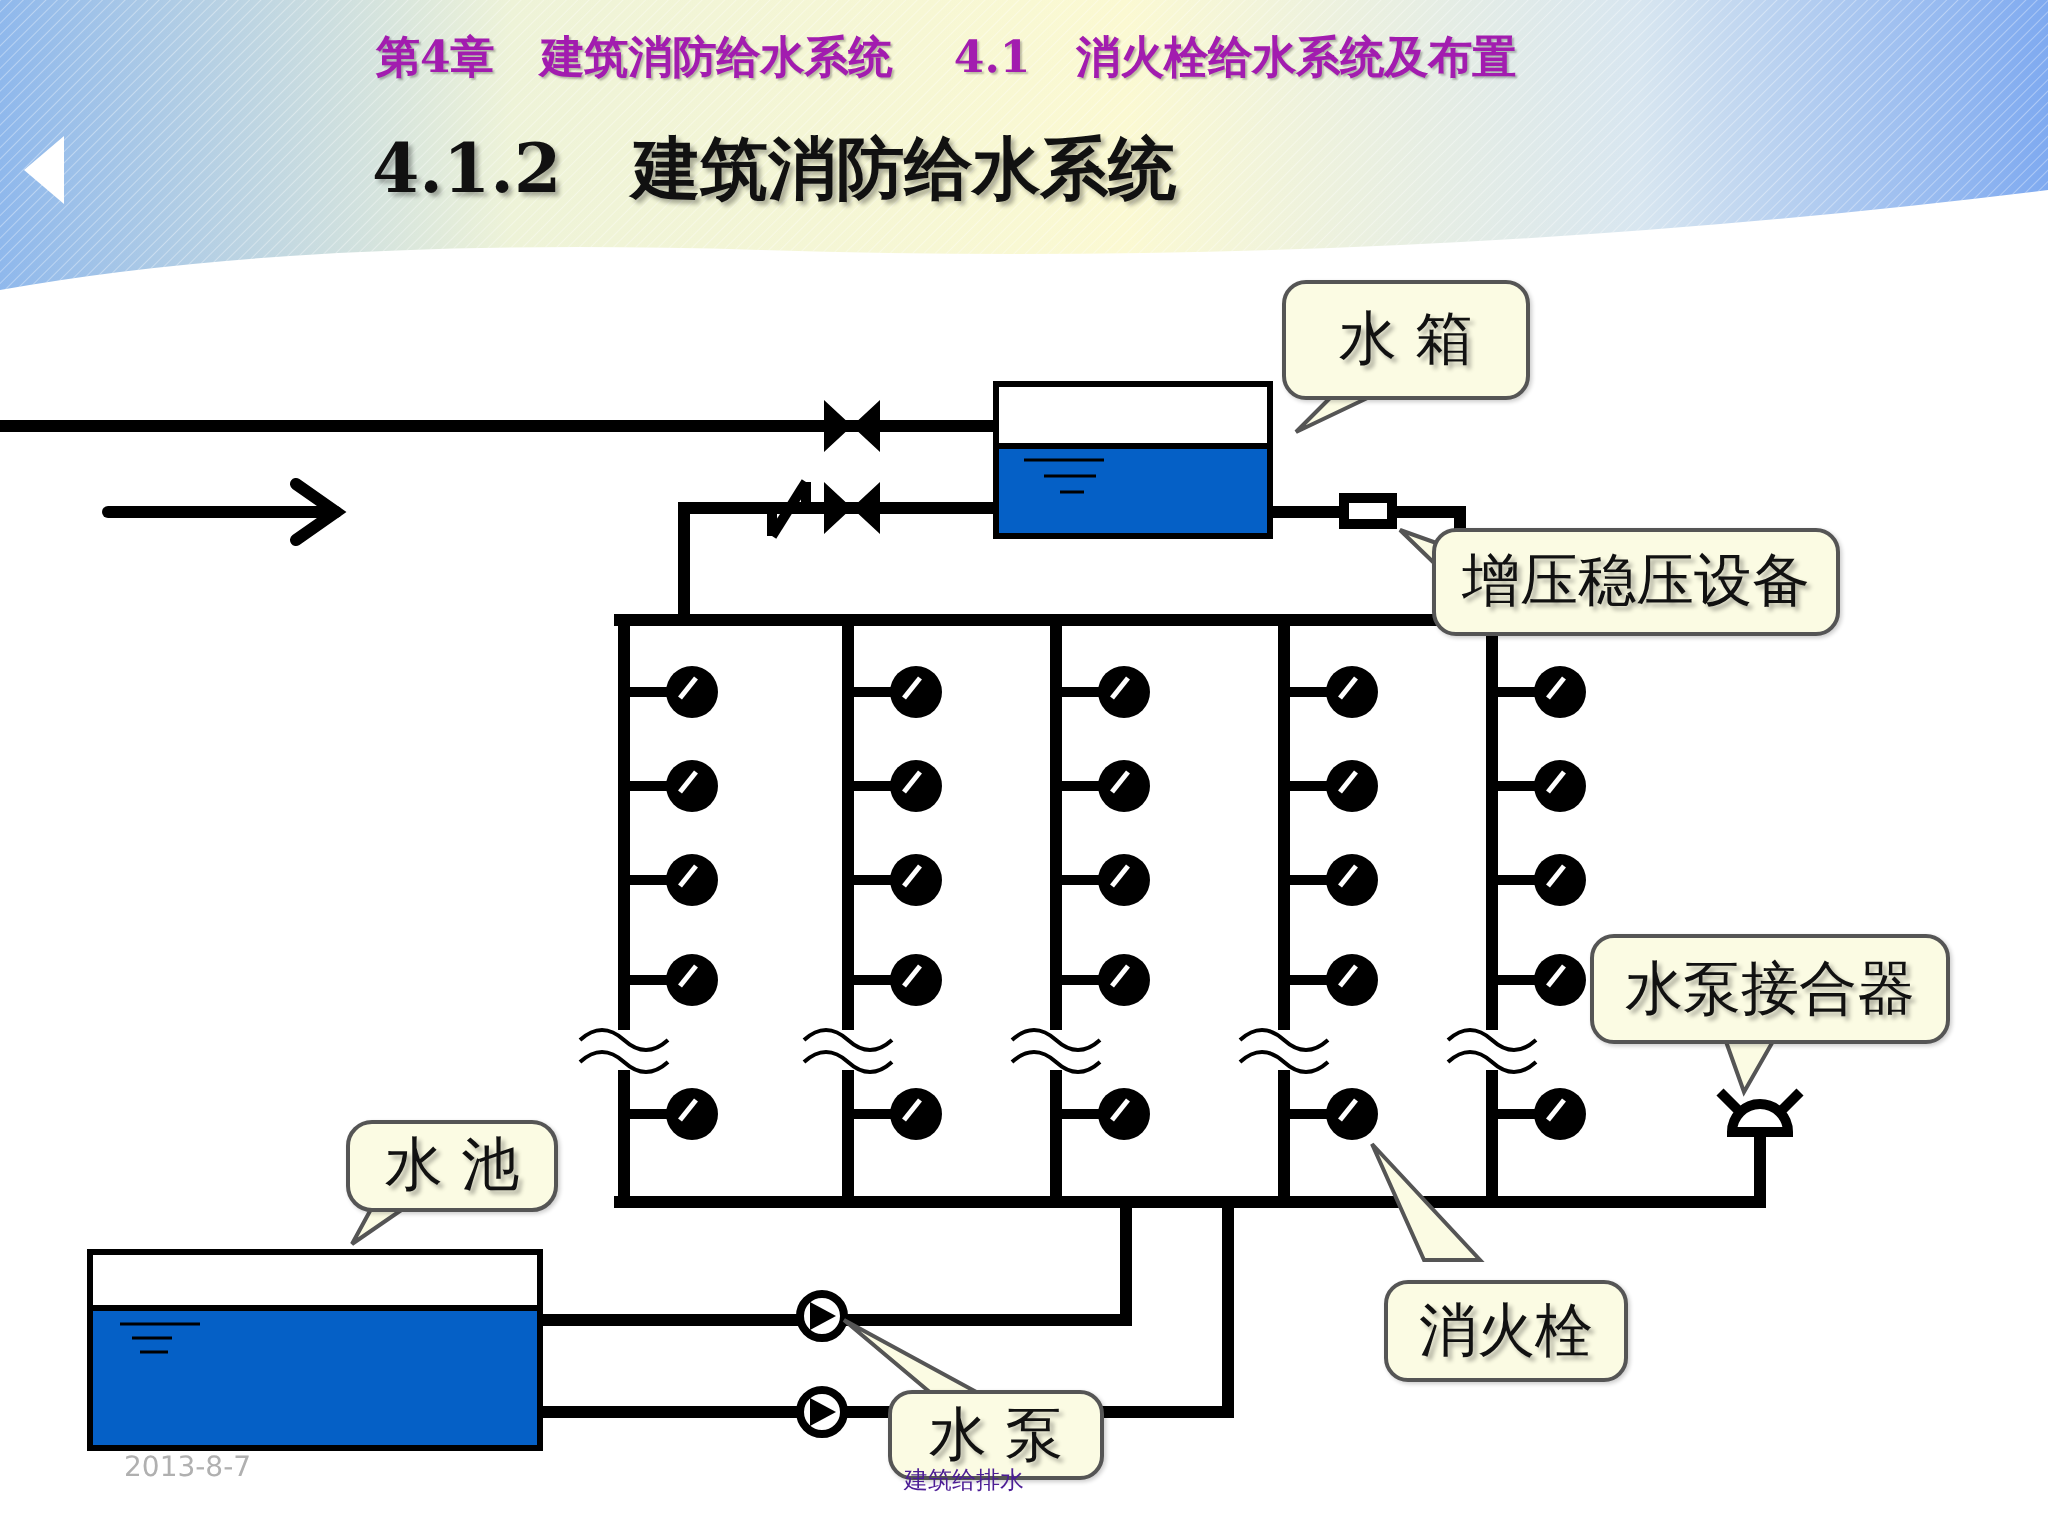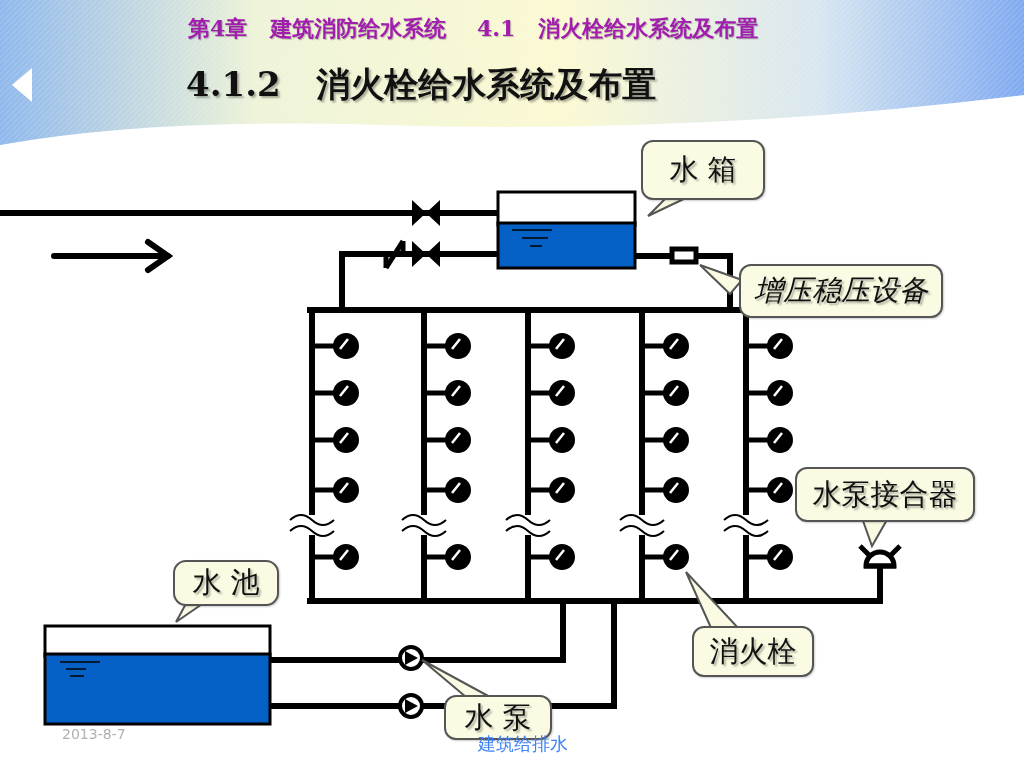--- a/index.html
+++ b/index.html
@@ -14,21 +14,21 @@
          text-shadow:2px 2px 2px rgba(0,0,0,0.3); }
   .nav-prev { position:absolute; left:12px; top:68px; width:0; height:0;
          border-top:17px solid transparent; border-bottom:17px solid transparent;
          border-right:20px solid #ffffff; cursor:pointer; }
   svg.diagram { position:absolute; left:0; top:0; }
   .callout { position:absolute; background:#fbfbe3; border:2px solid #555; border-radius:12px;
          font-size:29px; color:#111; display:flex; align-items:center; justify-content:center;
          text-shadow:2px 2px 2px rgba(0,0,0,0.3); box-shadow:1px 1px 2px rgba(0,0,0,0.2);
          white-space:pre; }
   .footer-date { position:absolute; left:62px; top:726px; font-size:14px; color:#b0b0b0; }
-  .footer-org { position:absolute; left:478px; top:732px; font-size:18px; color:#3b82f6; }
+  .footer-org { position:absolute; left:452px; top:732px; font-size:12px; color:#4c1d95; }
 </style>
 </head>
 <body>
 
 <svg class="header-bg" width="1024" height="150" viewBox="0 0 1024 150">
   <defs>
     <linearGradient id="hg" x1="0" y1="0" x2="1" y2="0">
       <stop offset="0" stop-color="#8fb8ec"></stop>
       <stop offset="0.25" stop-color="#eef3d8"></stop>
       <stop offset="0.55" stop-color="#fbf9d2"></stop>
@@ -38,21 +38,21 @@
     <pattern id="hatch" width="4" height="4" patternUnits="userSpaceOnUse" patternTransform="rotate(45)">
       <line x1="0" y1="0" x2="0" y2="4" stroke="#ffffff" stroke-width="1" opacity="0.35"></line>
     </pattern>
   </defs>
   <path d="M0,0 H1024 V95 Q700,135 380,125 Q150,118 0,145 Z" fill="url(#hg)"></path>
   <path d="M0,0 H1024 V95 Q700,135 380,125 Q150,118 0,145 Z" fill="url(#hatch)"></path>
 </svg>
 
 <div class="nav-prev"></div>
 <div class="chapter-title">第4章   建筑消防给水系统    4.1   消火栓给水系统及布置</div>
-<div class="section-title">4.1.2   消火栓给水系统及布置</div>
+<div class="section-title">4.1.2   建筑消防给水系统</div>
 
 <svg class="diagram" width="1024" height="768" viewBox="0 0 1024 768">
   <g stroke="#000" stroke-width="6" fill="none" stroke-linecap="square">
 
     <line x1="0" y1="213" x2="498" y2="213"></line>
 
     <g stroke-linecap="round">
       <line x1="54" y1="256" x2="168" y2="256"></line>
       <polyline points="148,242 168,256 148,270"></polyline>
     </g>
@@ -216,20 +216,20 @@
     <path d="M668,196 L648,216 L690,196 Z"></path>
     <path d="M742,280 L700,265 L730,294 Z"></path>
     <path d="M862,518 L872,546 L888,518 Z"></path>
     <path d="M188,600 L176,622 L208,600 Z"></path>
     <path d="M712,630 L686,572 L740,630 Z"></path>
     <path d="M466,697 L422,660 L490,697 Z"></path>
   </g>
 </svg>
 
 <div class="callout" style="left:641px;top:140px;width:120px;height:56px;">水 箱</div>
-<div class="callout" style="left:739px;top:264px;width:200px;height:50px;font-style:italic;">增压稳压设备</div>
+<div class="callout" style="left:716px;top:264px;width:200px;height:50px;">增压稳压设备</div>
 <div class="callout" style="left:795px;top:467px;width:176px;height:51px;">水泵接合器</div>
 <div class="callout" style="left:173px;top:560px;width:102px;height:42px;border-radius:13px;">水 池</div>
-<div class="callout" style="left:692px;top:626px;width:118px;height:47px;">消火栓</div>
+<div class="callout" style="left:692px;top:640px;width:118px;height:47px;">消火栓</div>
 <div class="callout" style="left:444px;top:695px;width:104px;height:41px;text-align:center;">水 泵</div>
 
 <div class="footer-date">2013-8-7</div>
 <div class="footer-org">建筑给排水</div>
 
 </body></html>

